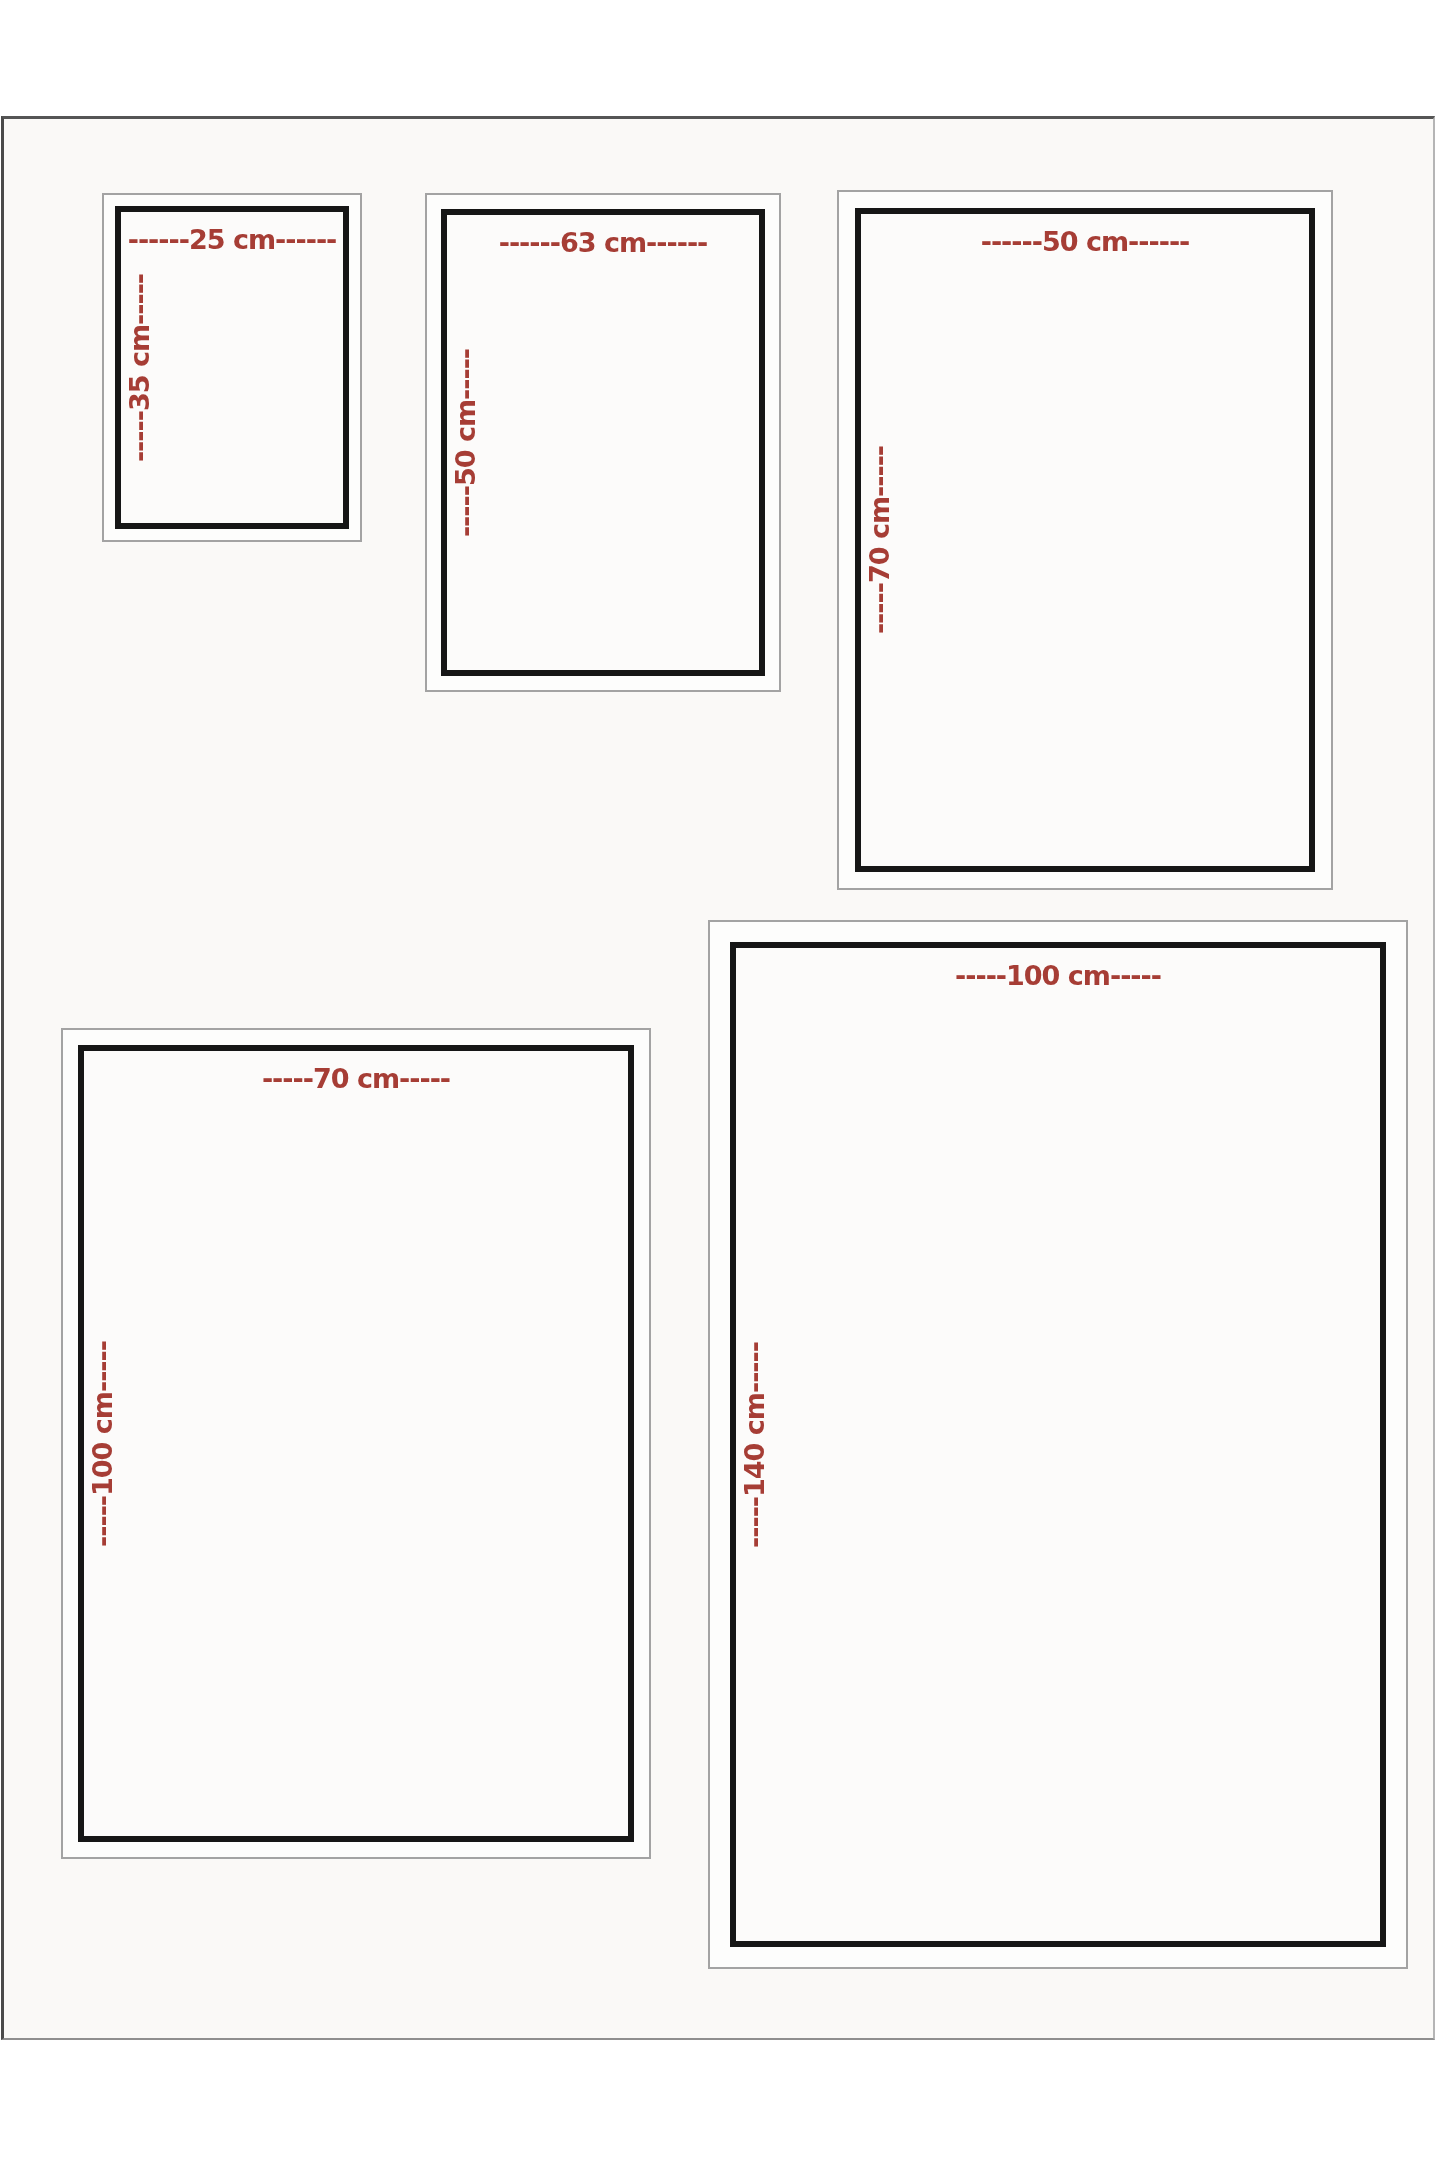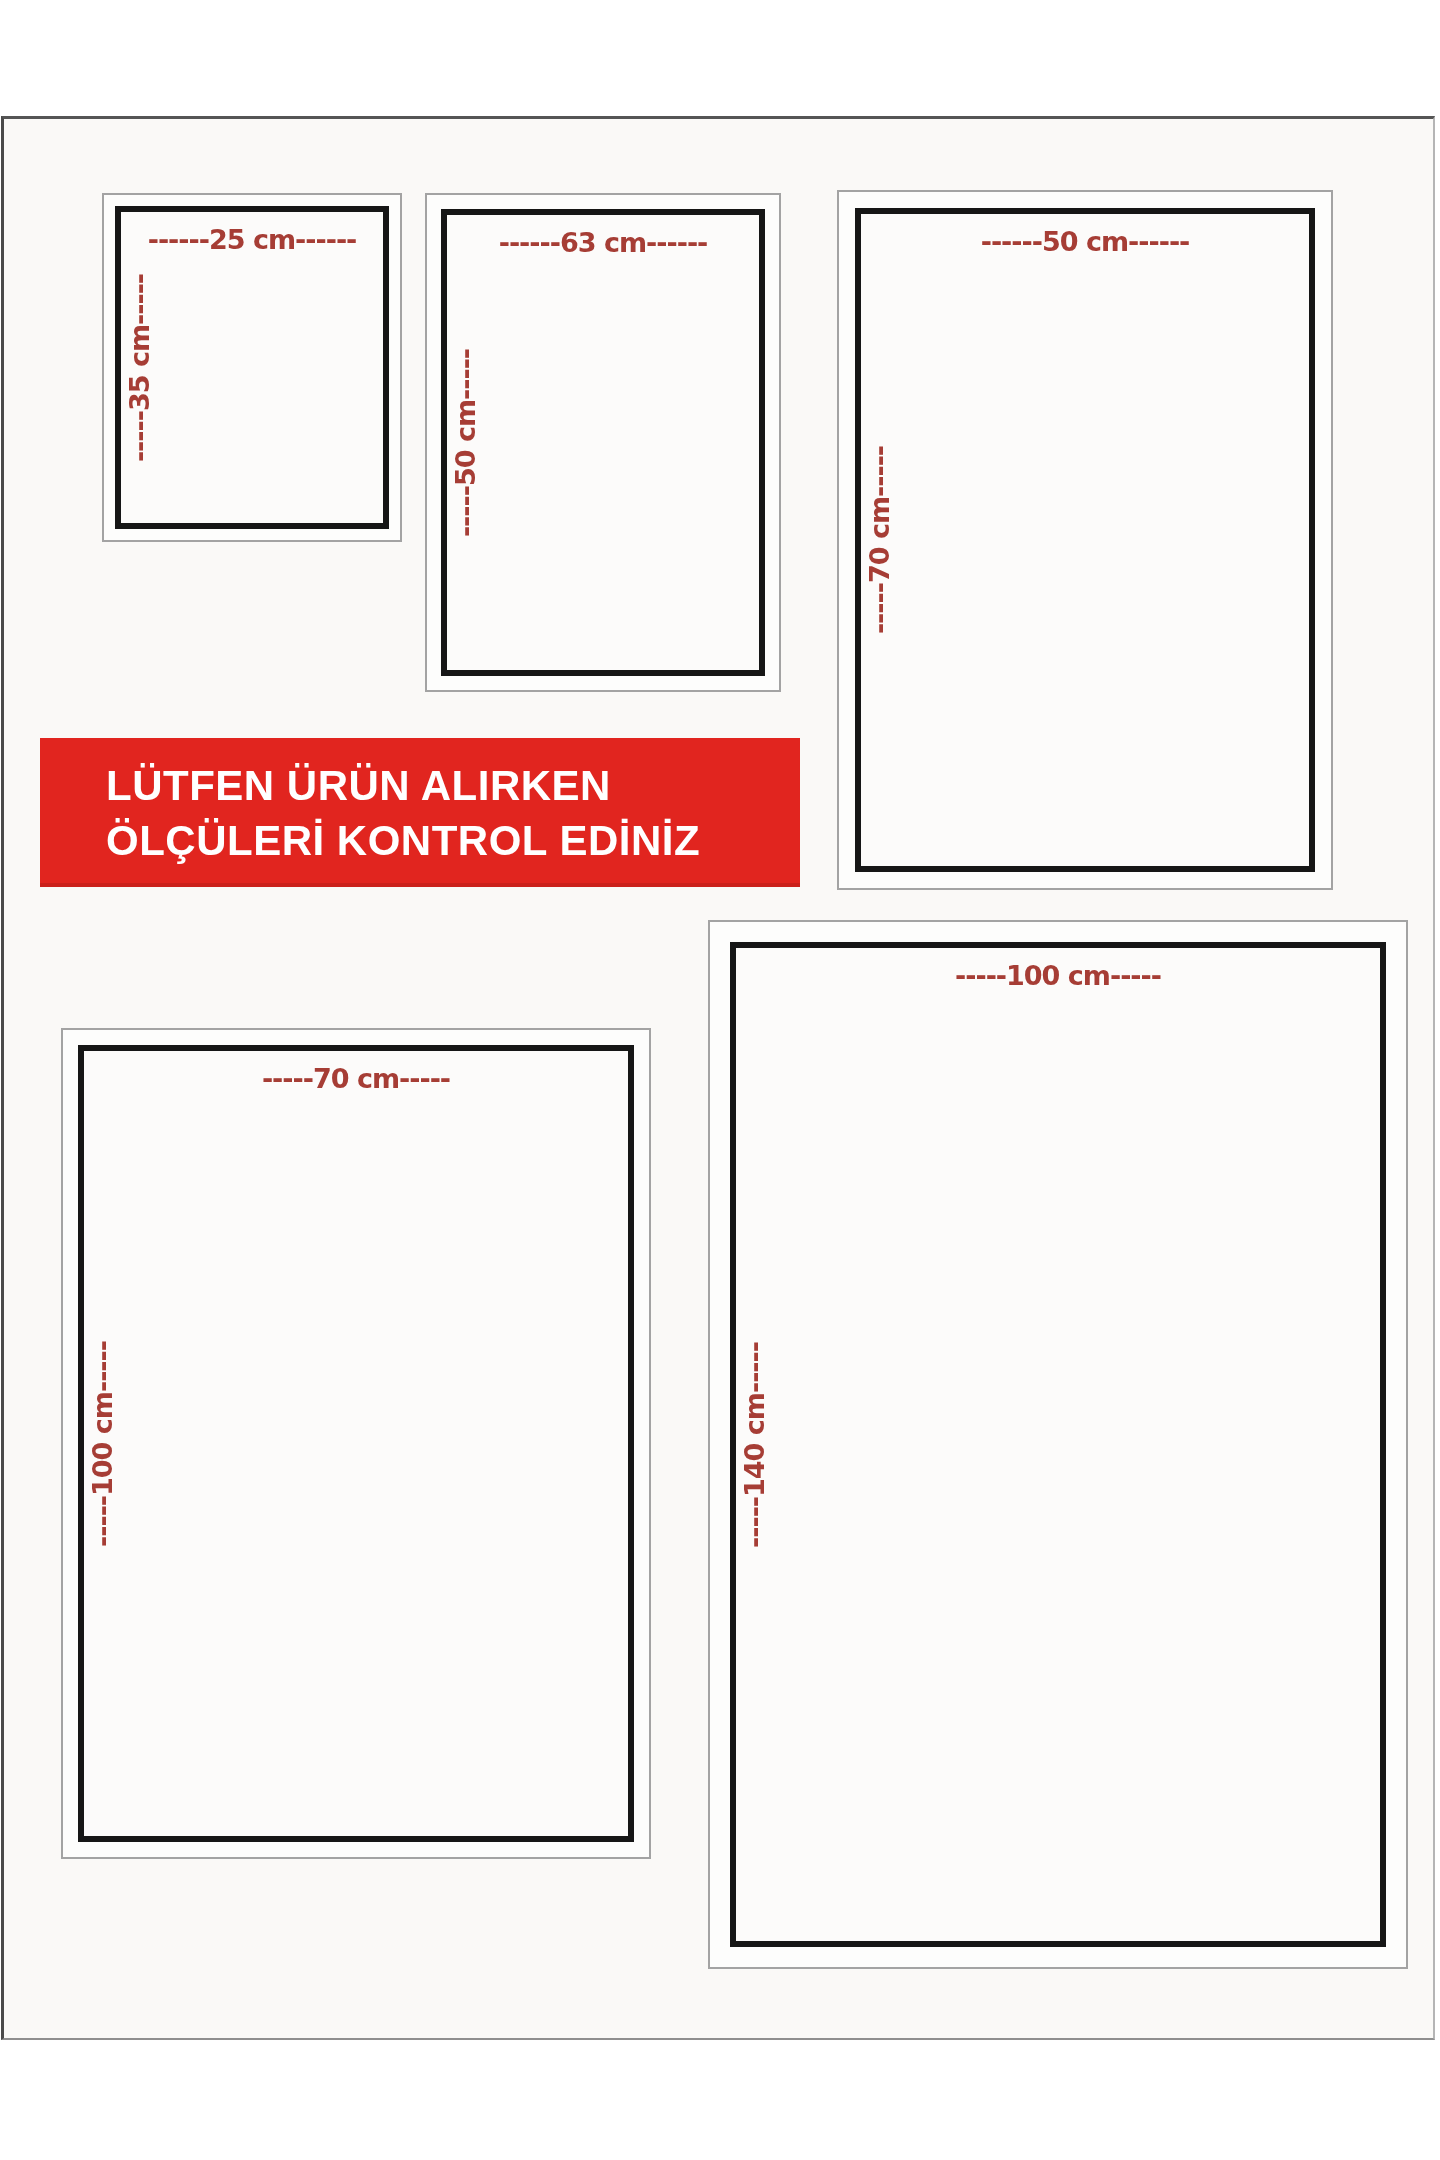--- a/index.html
+++ b/index.html
@@ -35,21 +35,21 @@
     border: 2px solid var(--frame-gray, #a3a3a3);
   }
   
   .frame-inner {
     position: absolute;
     box-sizing: border-box;
     border: 6px solid var(--frame-black, #161616);
     background: #fcfbfa;
   }
 
-  .r1 { left: 102px; top: 193px; width: 300px; height: 349px; }
+  .r1 { left: 102px; top: 193px; width: 260px; height: 349px; }
   .r1 .frame-inner { inset: 11px; }
   .r2 { left: 425px; top: 193px; width: 356px; height: 499px; }
   .r2 .frame-inner { inset: 14px; }
   .r3 { left: 837px; top: 190px; width: 496px; height: 700px; }
   .r3 .frame-inner { inset: 16px; }
   .r4 { left: 61px; top: 1028px; width: 590px; height: 831px; }
   .r4 .frame-inner { inset: 15px; }
   .r5 { left: 708px; top: 920px; width: 700px; height: 1049px; }
   .r5 .frame-inner { inset: 20px; }
 
@@ -128,18 +128,14 @@
     </div>
   </div>
 
   <div class="frame r5">
     <div class="frame-inner">
       <div class="wlabel">-----100 cm-----</div>
       <div class="vlabel">-----140 cm-----</div>
     </div>
   </div>
 
-  <div class="banner">
-    <div class="banner-line">LÜTFEN ÜRÜN ALIRKEN</div>
-    <div class="banner-line">ÖLÇÜLERİ KONTROL EDİNİZ</div>
-  </div>
 
 </div>
 
 </body></html>

